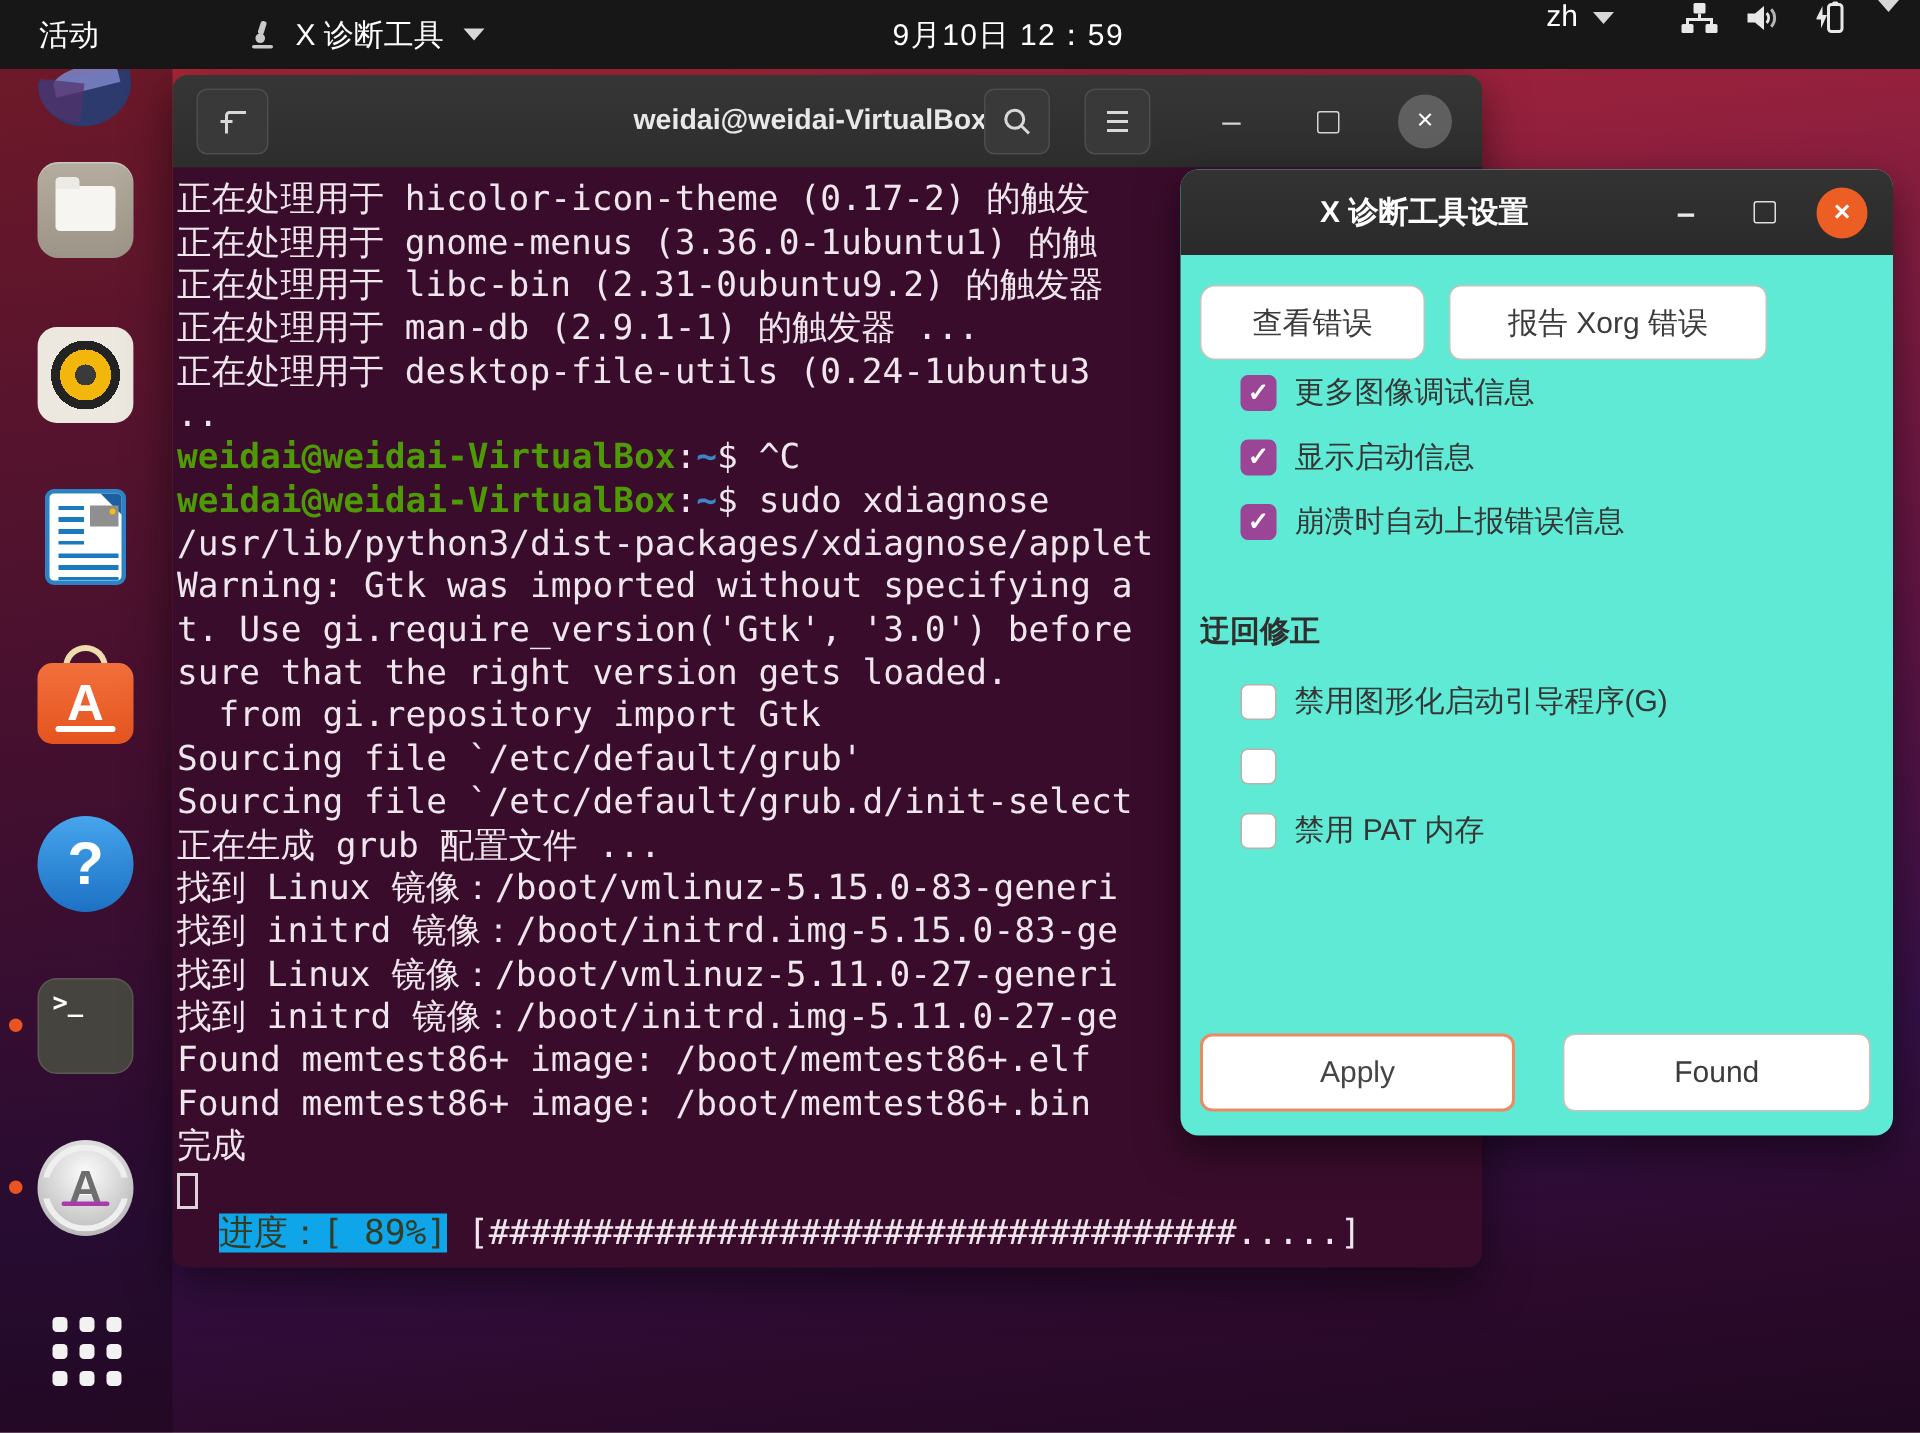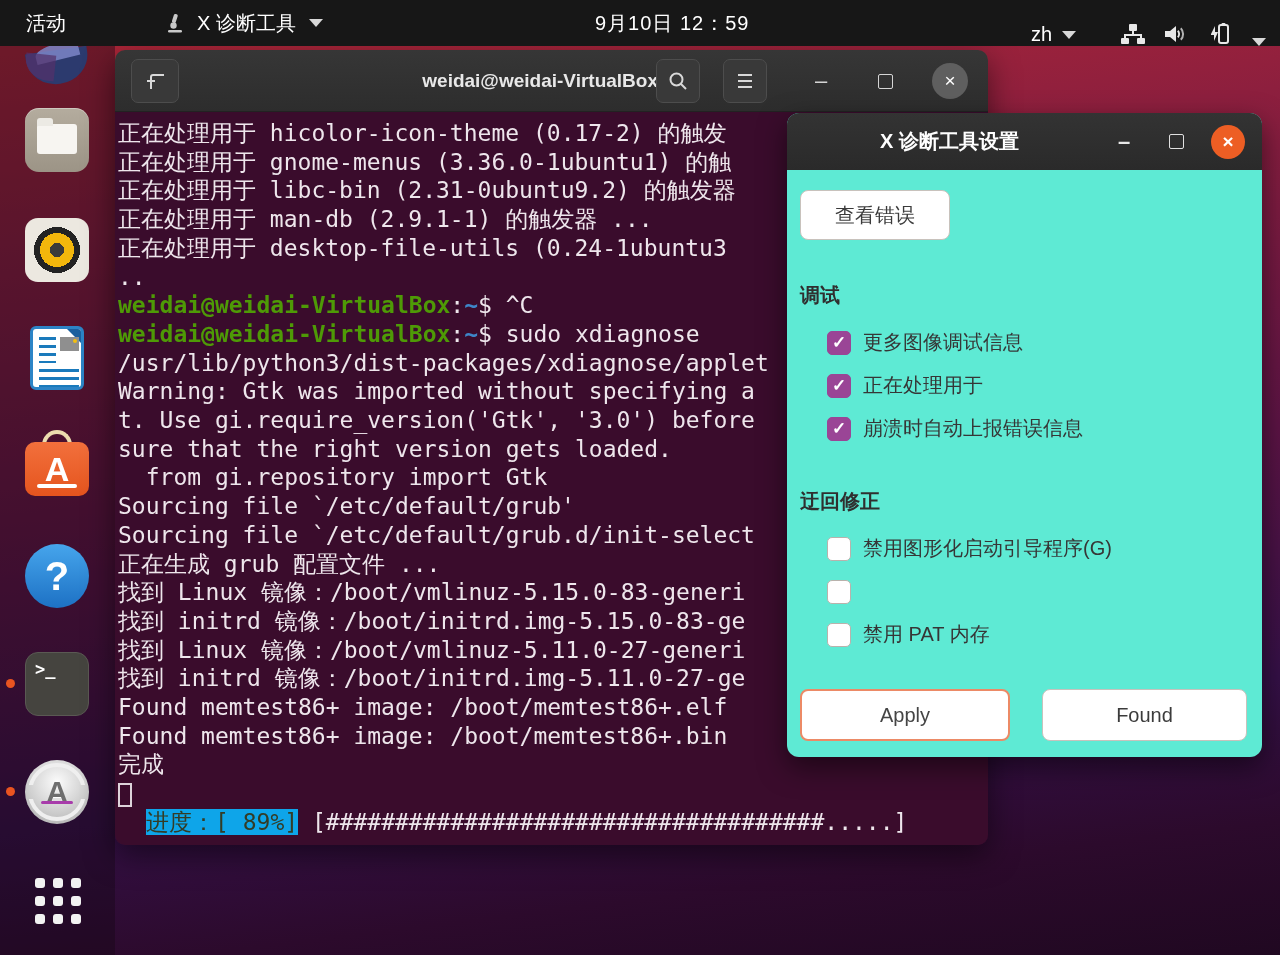--- a/index.html
+++ b/index.html
@@ -14,21 +14,21 @@
   .panel {
     position:absolute; top:0; left:0; width:1280px; height:46px;
     background:#171717; color:#fff; z-index:50;
     display:flex; align-items:center; font-size:20px;
   }
   .panel .activities { padding:11px 26px; height:100%; display:flex; align-items:center; }
   .panel .appmenu { display:flex; align-items:center; gap:9px; margin-left:72px; }
   .panel .appmenu svg { display:block; }
   .caret { width:0; height:0; border-left:7px solid transparent; border-right:7px solid transparent; border-top:8px solid #d8d8d8; display:inline-block; margin-left:4px; }
   .panel .clock { position:absolute; left:595px; top:0; height:46px; display:flex; align-items:center; letter-spacing:1px; }
-  .panel .right { position:absolute; right:14px; top:0; height:46px; display:flex; align-items:flex-end; gap:16px; }
+  .panel .right { position:absolute; right:14px; top:0; height:46px; display:flex; align-items:flex-start; gap:16px; }
   .panel .kbd { display:flex; align-items:center; gap:6px; margin-right:28px; }
   .sysicons { display:flex; align-items:center; gap:16px; }
 
   
   .dock {
     position:absolute; left:0; top:46px; width:115px; height:909px;
     background:rgba(22,8,22,0.42); z-index:10;
   }
   .dock-item { position:absolute; left:25px; width:64px; height:64px; }
   .run-dot { position:absolute; left:6px; width:9px; height:9px; border-radius:50%; background:#e95420; }
@@ -121,21 +121,21 @@
   .dlg-wb { position:absolute; top:0; height:57px; display:flex; align-items:center; justify-content:center; color:#e8e8e8; width:40px; }
   .dlg-min { right:118px; font-size:22px; }
   .dlg-max { right:66px; }
   .dlg-max .sq { width:15px; height:15px; border:1.6px solid #e0e0e0; border-radius:2px; }
   .dlg-close { right:14px; }
   .dlg-close .circ { width:34px; height:34px; border-radius:50%; background:#ed5e24; color:#fff; display:flex; align-items:center; justify-content:center; font-size:19px; font-weight:bold; }
 
   .dlg-body { position:relative; height:587px; padding:20px 15px 0 13px; color:#3a3a3a; font-size:20px; }
   .dlg-top-buttons { display:flex; gap:16px; }
   .btn { background:#fff; border:1px solid #c8c2bc; border-radius:8px; height:50px; display:flex; align-items:center; justify-content:center; color:#3b3b3b; font-size:20px; }
-  .btn-view { width:150px; }
+  .btn-view { width:150px;border-radius:10px; }
   .btn-report { width:212px; }
 
   .section-heading { font-weight:bold; font-size:20px; color:#2f2f2f; margin:38px 0 12px 0; }
   .section-heading.first { margin-top:42px; }
   .check-row { display:flex; align-items:center; gap:12px; padding-left:27px; height:43px; }
   .checkbox { width:24px; height:24px; border-radius:5px; border:1px solid #b9b2ac; background:#fff; display:flex; align-items:center; justify-content:center; font-size:17px; color:#fff; flex:0 0 24px; }
   .checkbox.checked { background:#9a4596; border-color:#9a4596; font-weight:bold; }
   .check-label { font-size:20px; color:#363636; }
 
   .dlg-bottom { position:absolute; left:13px; right:15px; bottom:16px; display:flex; justify-content:space-between; }
@@ -297,30 +297,30 @@
     <div class="dlg-wb dlg-max">
         <span class="sq"></span>
       </div>
     <div class="dlg-wb dlg-close">
         <span class="circ">×</span>
       </div>
   </div>
   <div class="dlg-body">
     <div class="dlg-top-buttons">
       <div class="btn btn-view">查看错误</div>
+      <div class="btn btn-report">报告 Xorg 错误</div>
     </div>
     <div>
-        <div class="section-heading first">调试</div>
         <div class="check-row">
           <span class="checkbox checked">✓</span>
           <span class="check-label">更多图像调试信息</span>
         </div>
         <div class="check-row">
           <span class="checkbox checked">✓</span>
-          <span class="check-label">正在处理用于</span>
+          <span class="check-label">显示启动信息</span>
         </div>
         <div class="check-row">
           <span class="checkbox checked">✓</span>
           <span class="check-label">崩溃时自动上报错误信息</span>
         </div>
         <div class="section-heading">迂回修正</div>
         <div class="check-row">
           <span class="checkbox"></span>
           <span class="check-label">禁用图形化启动引导程序(G)</span>
         </div>

